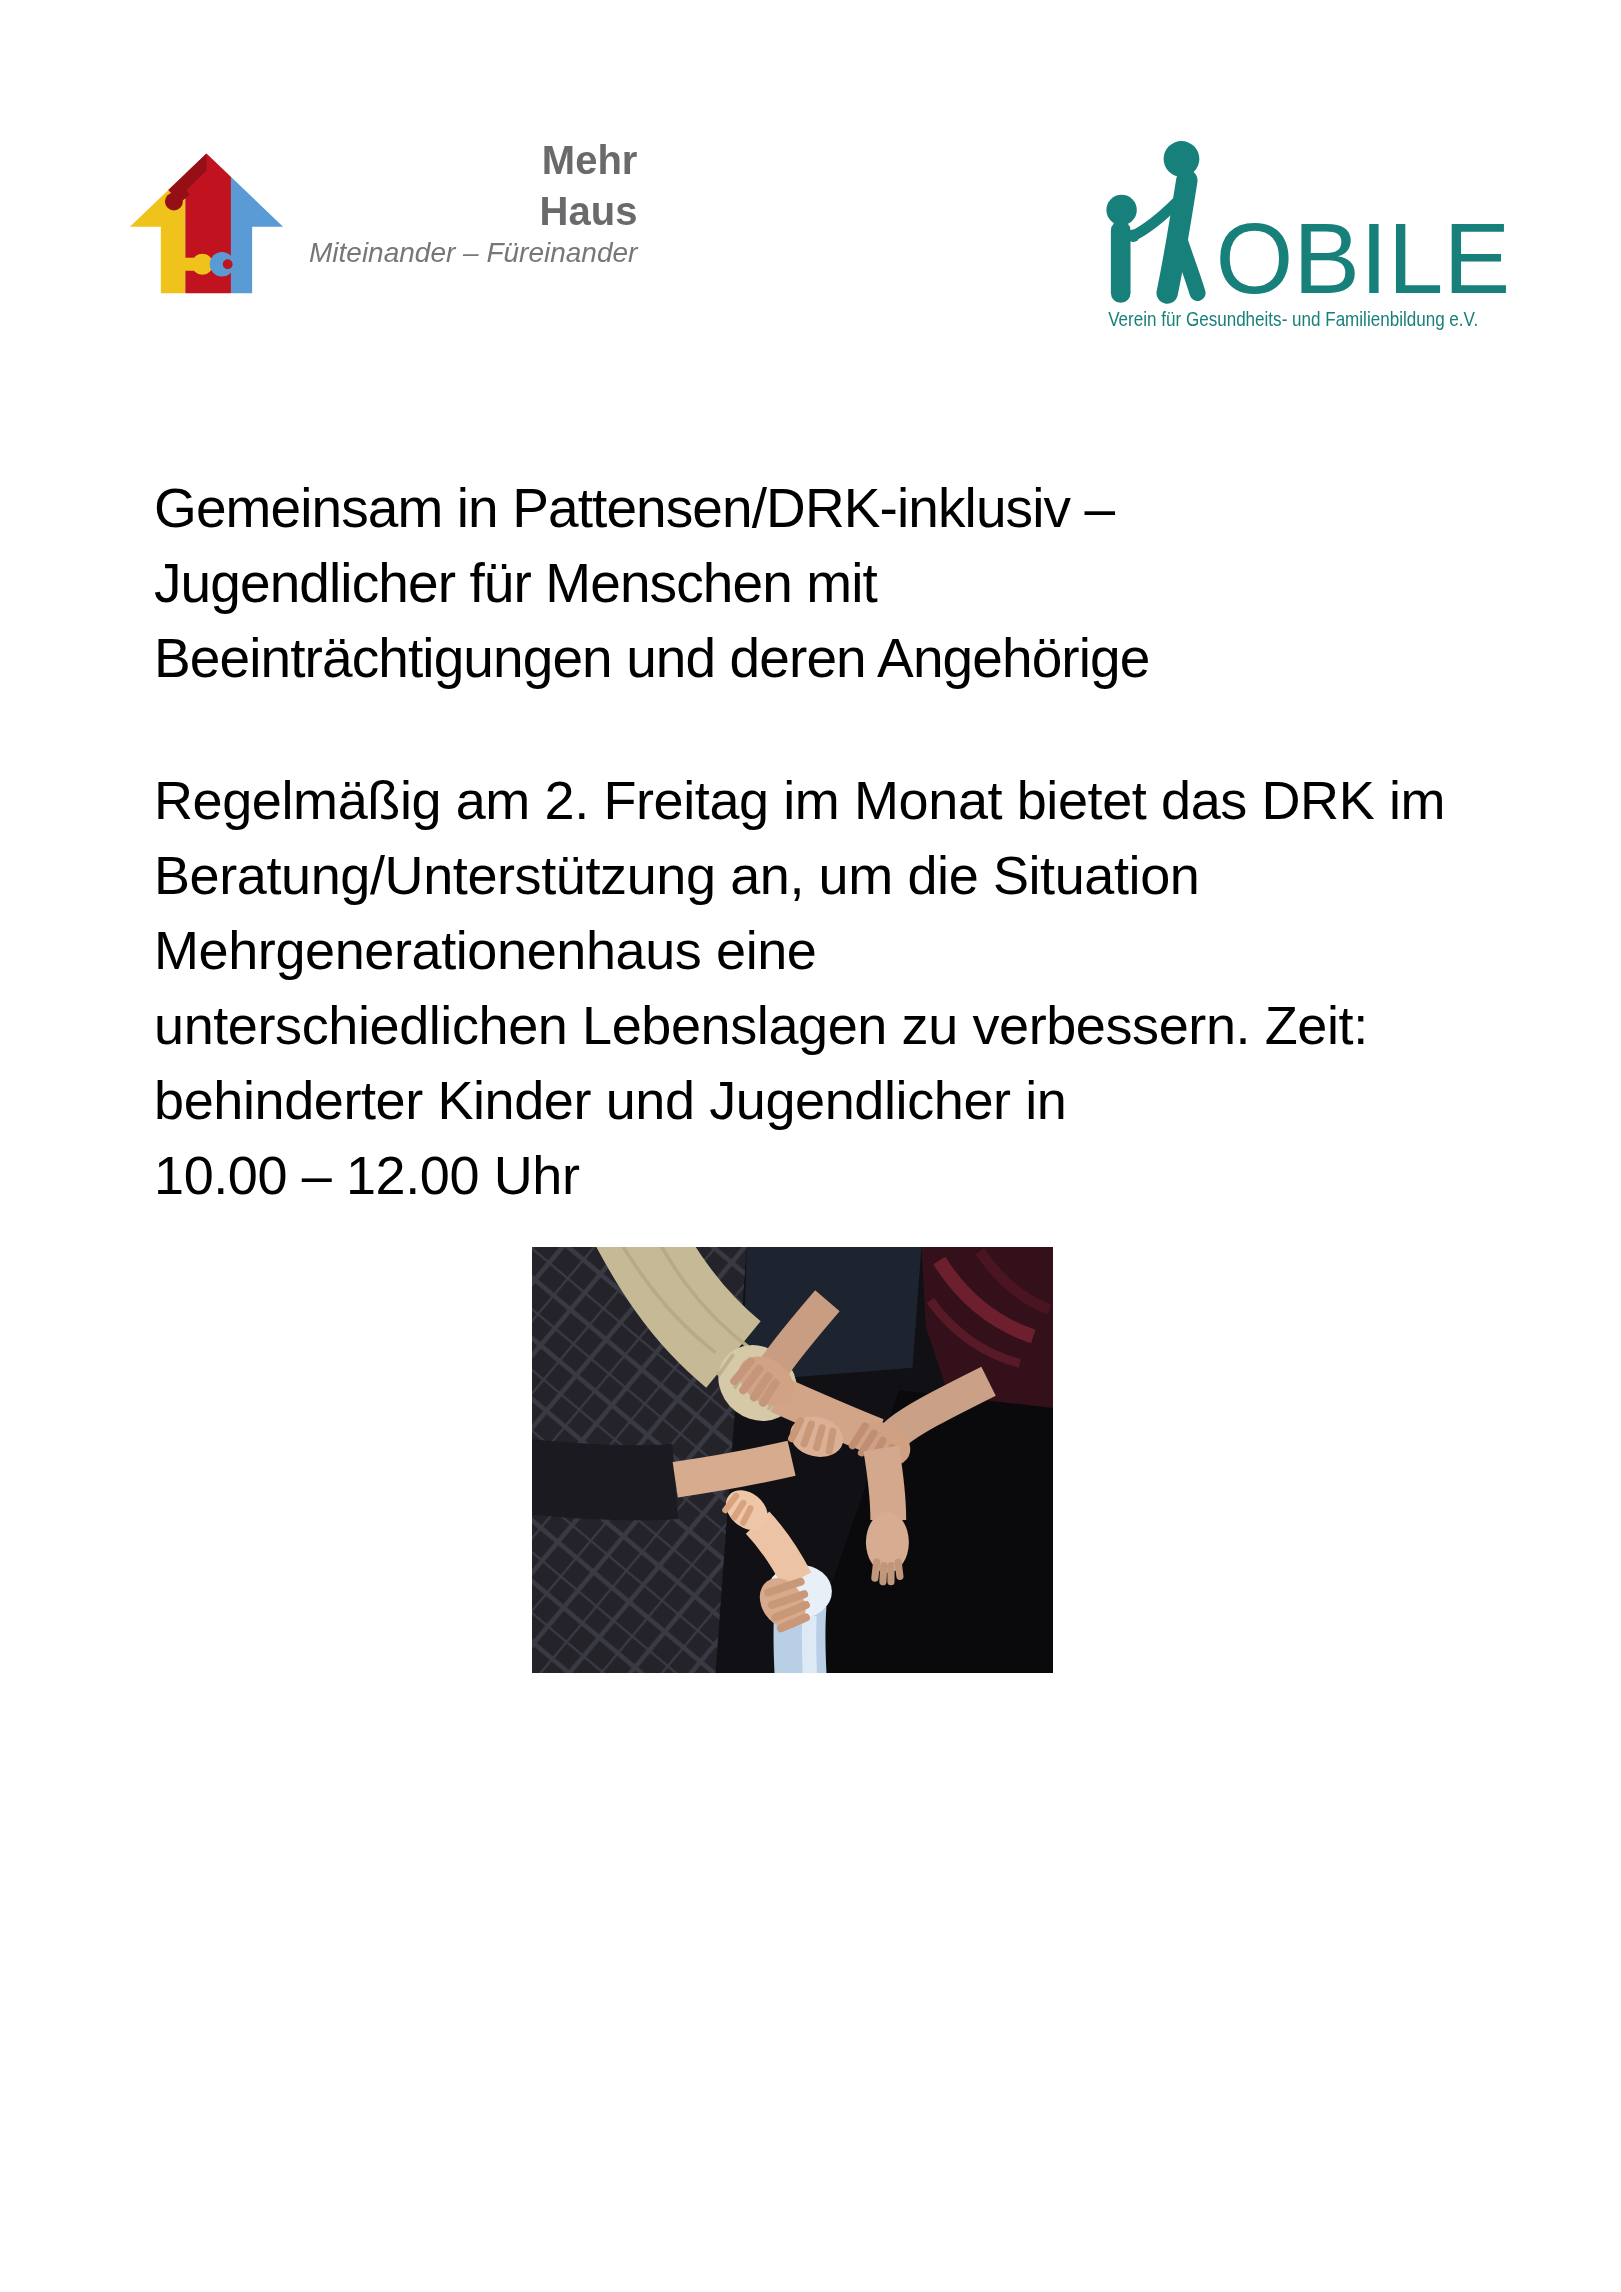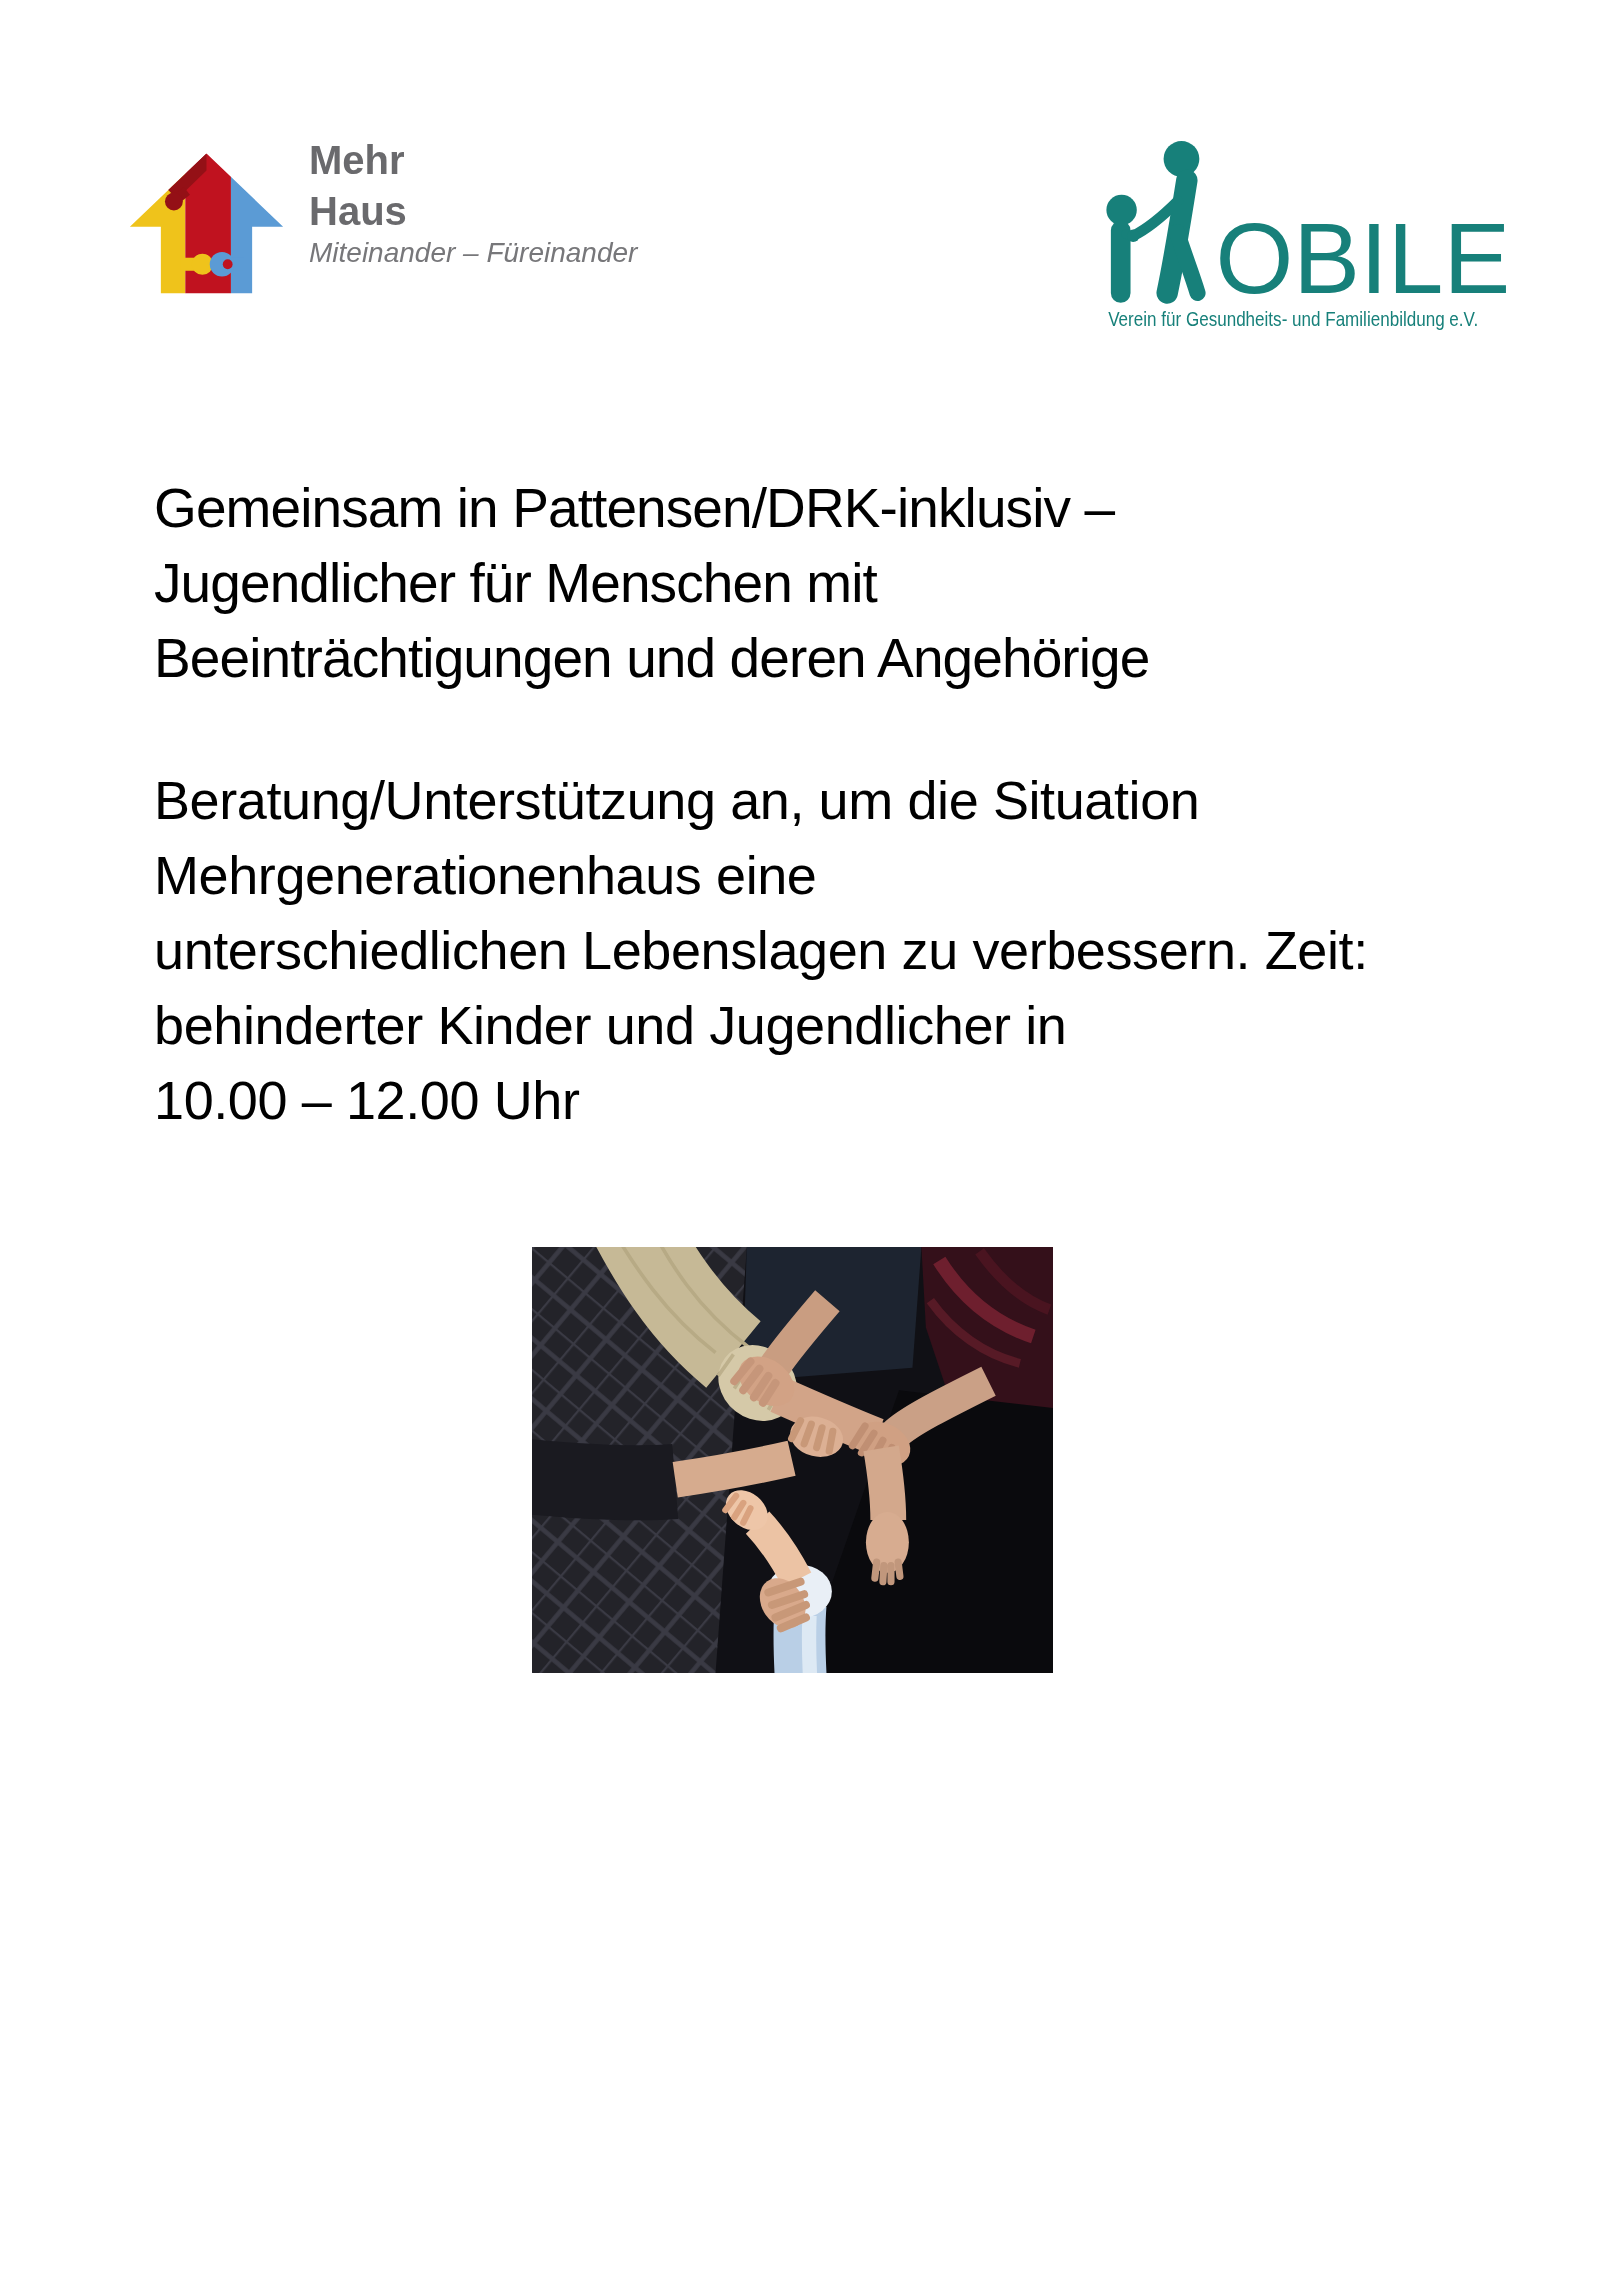--- a/index.html
+++ b/index.html
@@ -5,21 +5,21 @@
 <style>
   html,body { margin:0; padding:0; background:#ffffff; }
   .page {
     position:relative; width:1622px; height:2293px; background:#ffffff;
     overflow:hidden; font-family:"Liberation Sans", sans-serif; color:#000;
   }
 
   
   .mgh-logo { position:absolute; left:125px; top:142px; width:502px; height:206px; }
   .mgh-house-svg { position:absolute; left:0; top:0; width:163px; height:163px; }
-  .mgh-text { position:absolute; left:184px; top:-7.2px; color:#6a6a6d; }
+  .mgh-text { position:absolute; left:184px; top:-7.2px; color:#6a6a6d;text-align:right; }
   .mgh-line { font-size:40px; font-weight:700; line-height:51px; letter-spacing:0; }
   .mgh-tagline { font-size:28px; font-style:italic; color:#77777a; white-space:nowrap; }
 
   .mobile-logo-svg { position:absolute; left:1088px; top:125px; width:430px; height:210px; }
   .mobile-wordmark { font-family:"Liberation Sans", sans-serif; font-weight:400; }
   .mobile-subtitle { font-family:"Liberation Sans", sans-serif; font-weight:400; }
 
   
   .heading {
     position:absolute; left:154px; top:471px;
@@ -90,20 +90,21 @@
     <text class="mobile-subtitle" x="22" y="225" font-size="22" fill="#17807a" textLength="414" lengthAdjust="spacingAndGlyphs">Verein für Gesundheits- und Familienbildung e.V.</text>
   </svg>
 
   <div class="heading">
     <div>Gemeinsam in Pattensen/DRK-inklusiv –</div>
     <div>Jugendlicher für Menschen mit</div>
     <div>Beeinträchtigungen und deren Angehörige</div>
   </div>
 
   <div class="body-text">
+    <div>Regelmäßig am 2. Freitag im Monat bietet das DRK im</div>
     <div>Beratung/Unterstützung an, um die Situation</div>
     <div>Mehrgenerationenhaus eine</div>
     <div>unterschiedlichen Lebenslagen zu verbessern. Zeit:</div>
     <div>behinderter Kinder und Jugendlicher in</div>
     <div>10.00 – 12.00 Uhr</div>
   </div>
 
   <div class="photo-frame" role="img" aria-label="Vier Hände greifen einander an den Handgelenken">
     <svg viewBox="0 0 582 476" preserveAspectRatio="none">
       <defs>

